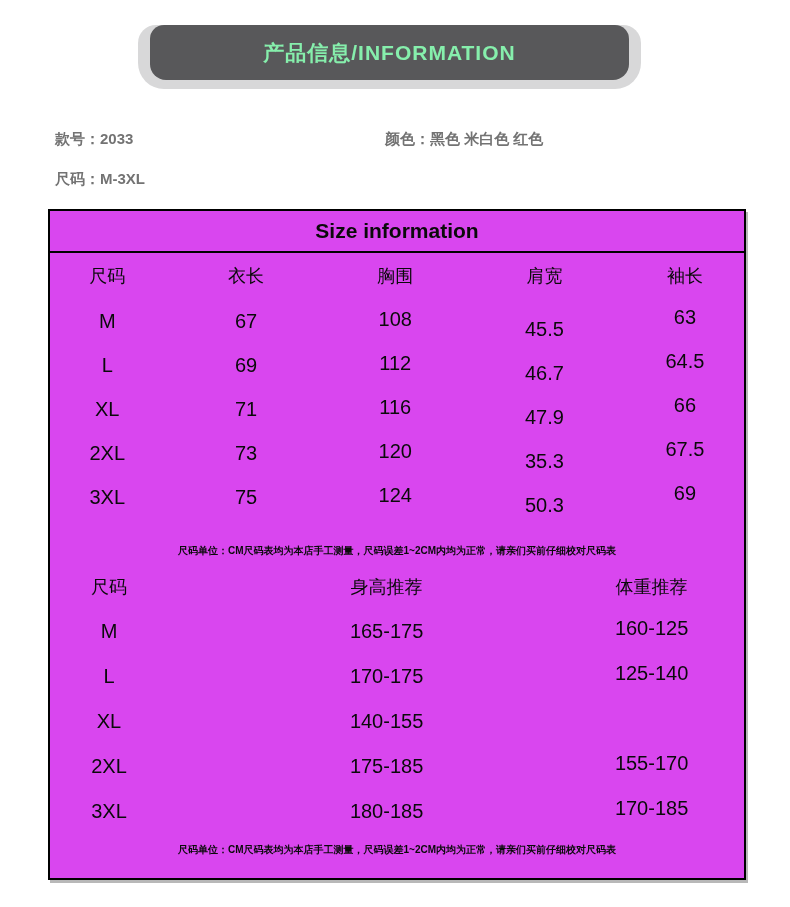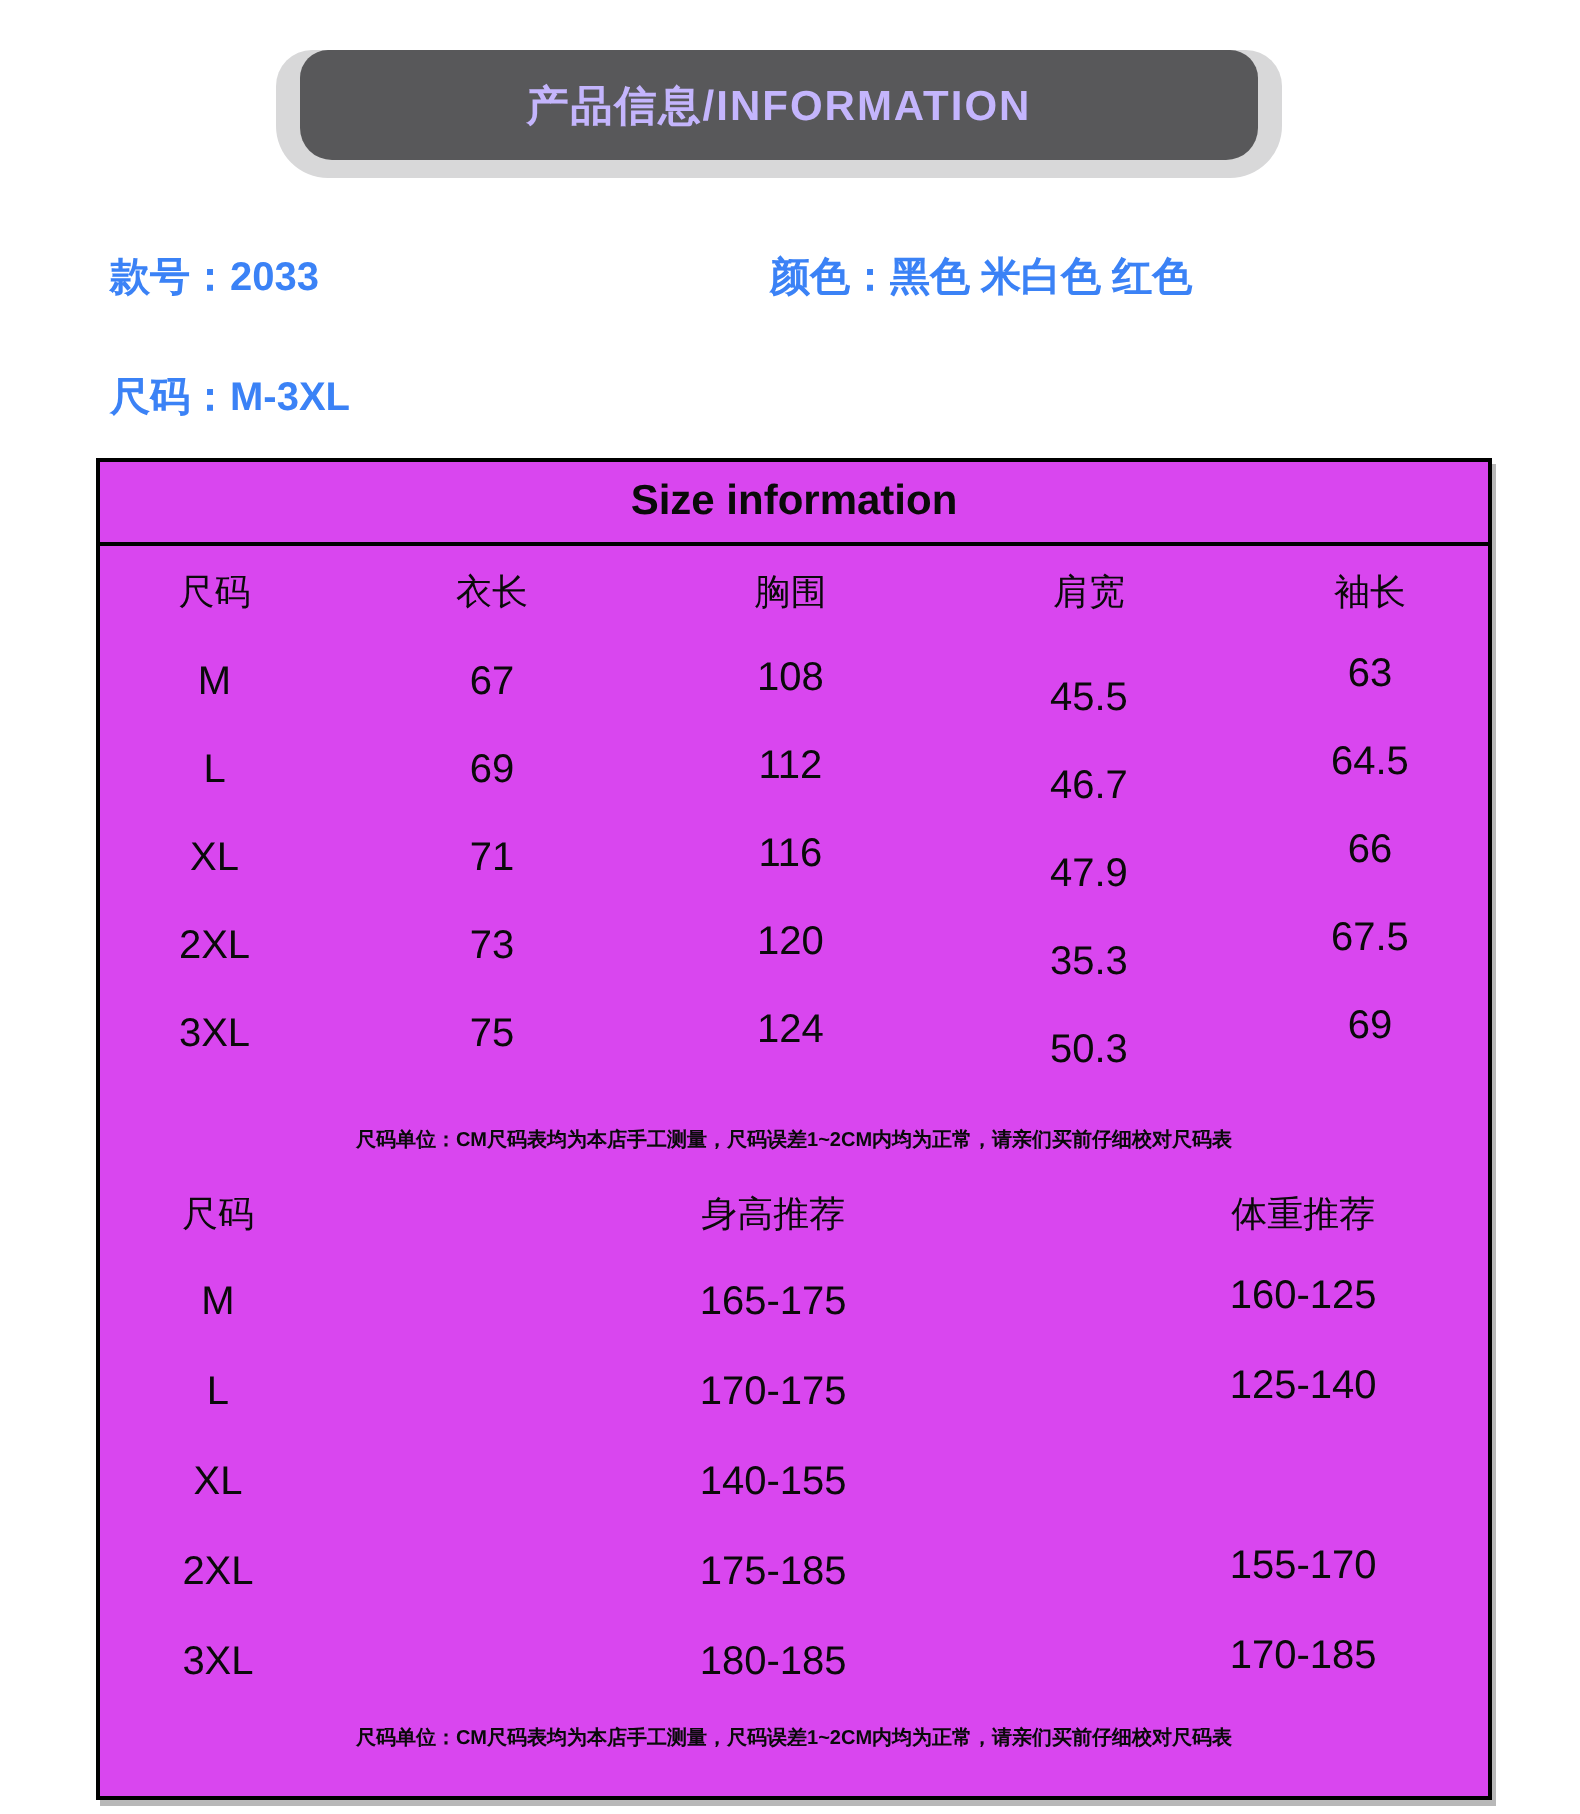--- a/index.html
+++ b/index.html
@@ -16,26 +16,26 @@
     background:#d8d8d9;
     border-radius:18px 18px 26px 26px;
   }
   .banner-inner{
     margin:0 12px;height:55px;
     background:#58585a;
     border-radius:14px 14px 16px 16px;
     display:flex;align-items:center;justify-content:center;
   }
   .banner-title{
-    color:#c4b5fd;font-size:21px;font-weight:bold;letter-spacing:1px;
+    color:#86efac;font-size:21px;font-weight:bold;letter-spacing:1px;
   }
   
-  .meta{margin:36px 0 0 55px;font-size:20px;font-weight:bold;color:#3b82f6;}
+  .meta{margin:36px 0 0 55px;font-size:15px;font-weight:bold;color:#737373;}
   .meta-line{position:relative;height:28px;line-height:28px;}
-  .meta-line + .meta-line{margin-top:32px;}
+  .meta-line + .meta-line{margin-top:12px;}
   .meta-color{position:absolute;left:330px;top:0;white-space:nowrap;}
   
   .sizebox{
     width:694px;margin:16px 0 0 48px;
     border:2px solid #000;
     box-sizing:content-box;
     box-shadow:2px 3px 0 rgba(0,0,0,0.28);
     padding-bottom:18px;
     background:#d946ef;
   }

